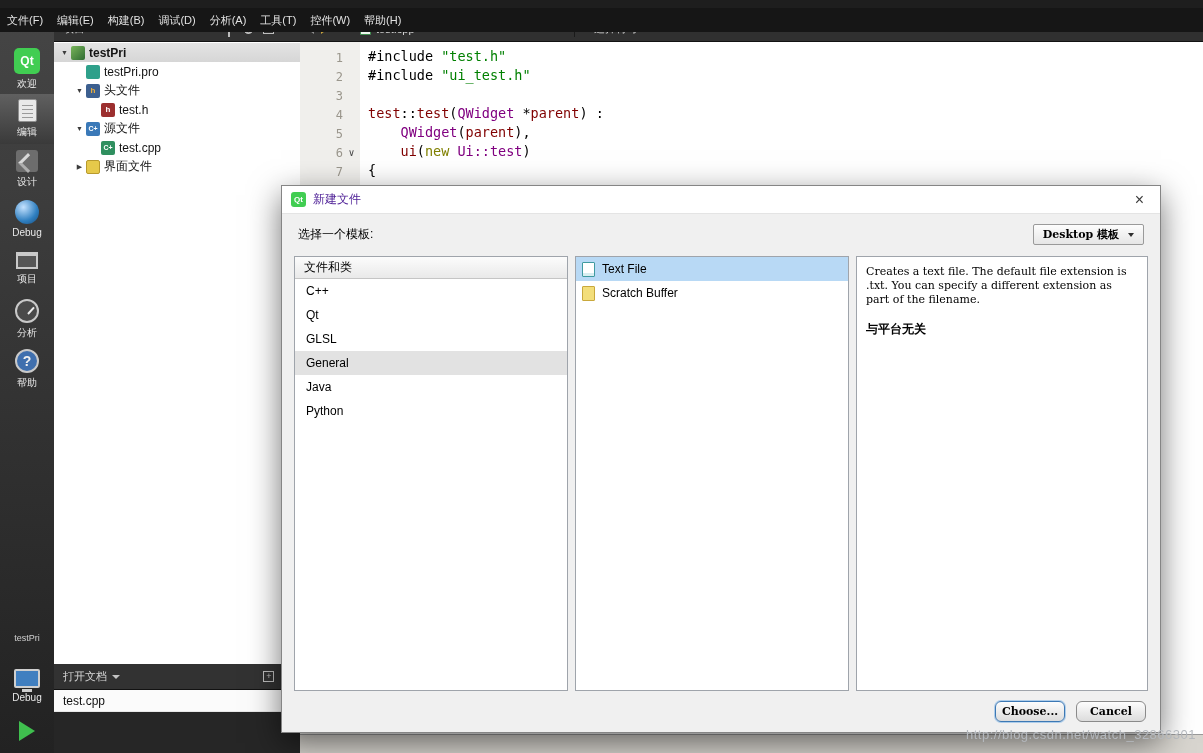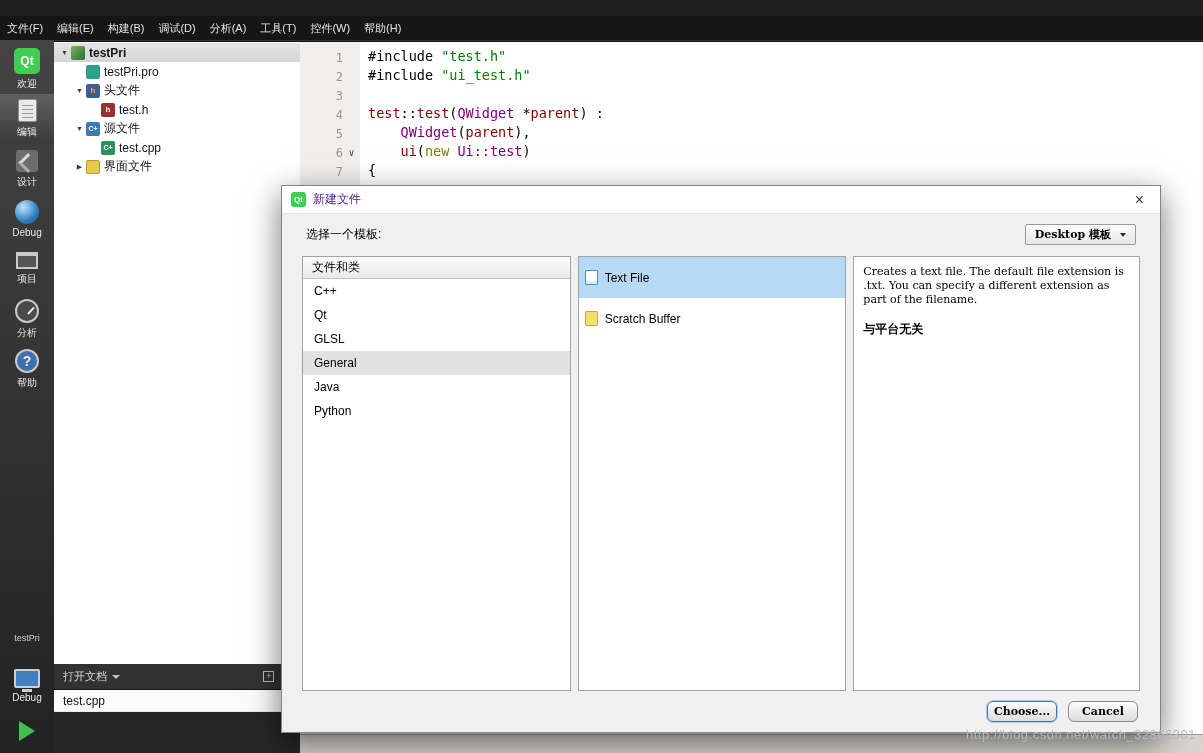--- a/index.html
+++ b/index.html
@@ -1,20 +1,20 @@
 <!DOCTYPE html>
 <html><head>
 <meta charset="utf-8">
 <style>
   *{margin:0;padding:0;box-sizing:border-box}
   body{font-family:"Liberation Sans","DejaVu Sans",sans-serif;font-size:12px;background:#000}
   .screen{position:relative;width:1203px;height:753px;background:#1e1e1e;overflow:hidden}
 
   
-  .menubar{position:absolute;top:16px;left:0;right:0;height:24px;background:#161616;display:flex;align-items:center;color:#e2e2e2;font-size:11px;z-index:3}
+  .menubar{position:absolute;top:8px;left:0;right:0;height:24px;background:#161616;display:flex;align-items:center;color:#e2e2e2;font-size:11px;z-index:3}
   .menu-item{padding:0 7px;line-height:16px;cursor:default}
 
   .workspace{position:absolute;top:16px;left:0;width:1203px;height:737px;display:flex}
 
   
   .mode-sidebar{position:relative;width:54px;flex:none;background:linear-gradient(180deg,#454545,#222)}
   .mode-items{padding-top:28px}
   .mode-item{height:50px;display:flex;flex-direction:column;align-items:center;justify-content:center;gap:3px}
   .mode-item.selected{background:linear-gradient(180deg,#606060,#3a3a3a)}
   .mode-label{font-size:10px;color:#e8e8e8}
@@ -98,31 +98,31 @@
   .editor-bottom{height:19px;background:#d8d5cf;border-top:1px solid #9a9a9a;flex:none}
 
   
   .dialog{position:absolute;left:281px;top:185px;width:880px;height:548px;background:#f0f0f0;border:1px solid #858585;box-shadow:0 10px 30px rgba(0,0,0,.55);z-index:10;display:flex;flex-direction:column}
   .dlg-title{height:28px;background:#fff;border-bottom:1px solid #e4e4e4;display:flex;align-items:center;padding:0 9px;gap:7px;flex:none}
   .dlg-qticon{width:15px;height:15px;background:#41cd52;border-radius:3px;color:#fff;font-size:8px;font-weight:bold;display:flex;align-items:center;justify-content:center;flex:none}
   .dlg-qticon::after{content:"Qt"}
   .dlg-title-text{font-size:12px;color:#4c1d95;flex:1}
   .dlg-close{font-size:16px;color:#3c3c3c;padding:0 7px}
   .dlg-close::after{content:"×"}
-  .dlg-body{flex:1;display:flex;flex-direction:column;padding:5px 20px 9px;min-height:0}
+  .dlg-body{flex:1;display:flex;flex-direction:column;padding:5px 12px 9px;min-height:0}
   .dlg-toprow{display:flex;align-items:center;justify-content:space-between;padding:5px 4px 11px;flex:none}
   .dlg-prompt{font-size:12px;color:#000}
   .dlg-combo{display:flex;align-items:center;gap:9px;background:linear-gradient(#fdfdfd,#e6e6e6);border:1px solid #9a9a9a;border-radius:2px;padding:2px 9px;font-family:"DejaVu Serif",serif;font-size:11px;font-weight:bold;color:#000}
   .combo-caret-dark{width:0;height:0;border-left:3.5px solid transparent;border-right:3.5px solid transparent;border-top:4px solid #2e2e2e}
   .dlg-panels{flex:1;display:flex;gap:7px;min-height:0}
   .dlg-cats,.dlg-templates,.dlg-desc{background:#fff;border:1px solid #9fa4ab;flex:1 1 0;min-width:0;overflow:hidden}
   .cats-header{height:22px;background:linear-gradient(#fcfcfc,#e9e9e9);border-bottom:1px solid #c5c5c5;display:flex;align-items:center;padding-left:9px;font-size:12px;color:#000}
   .cat-item{height:24px;display:flex;align-items:center;padding-left:11px;font-size:12px;color:#000}
   .cat-item.selected{background:#e2e2e2}
-  .tpl-item{height:41px;display:flex;align-items:center;gap:7px;padding-left:6px;font-size:12px;color:#000}
+  .tpl-item{height:24px;display:flex;align-items:center;gap:7px;padding-left:6px;font-size:12px;color:#000}
   .tpl-item.selected{background:#b8d9f5}
   .tpl-icon{width:13px;height:15px;border-radius:1px;flex:none}
   .tpl-icon.text-file{background:#fff;border:1px solid #3f9aa0;box-shadow:inset 0 -3px 0 #d8eef0}
   .tpl-icon.scratch-buffer{background:#f3de7a;border:1px solid #c9a83c}
   .dlg-desc{padding:8px 9px;font-family:"DejaVu Serif",serif;font-size:11px;line-height:14px;color:#000}
   .desc-note{margin-top:15px;font-family:"Liberation Sans","DejaVu Sans",sans-serif;font-weight:bold;font-size:12px}
   .dlg-buttons{flex:none;height:32px;display:flex;align-items:center;justify-content:flex-end;gap:11px;padding:8px 2px 0}
   .btn{min-width:70px;height:21px;background:linear-gradient(#fdfdfd,#dcdcdc);border:1px solid #8a8a8a;border-radius:6px;font-family:"DejaVu Serif",serif;font-size:11px;font-weight:bold;color:#000;cursor:default}
   .btn-default{border-color:#3c78b4;box-shadow:0 0 0 1px #aecdea}
 

